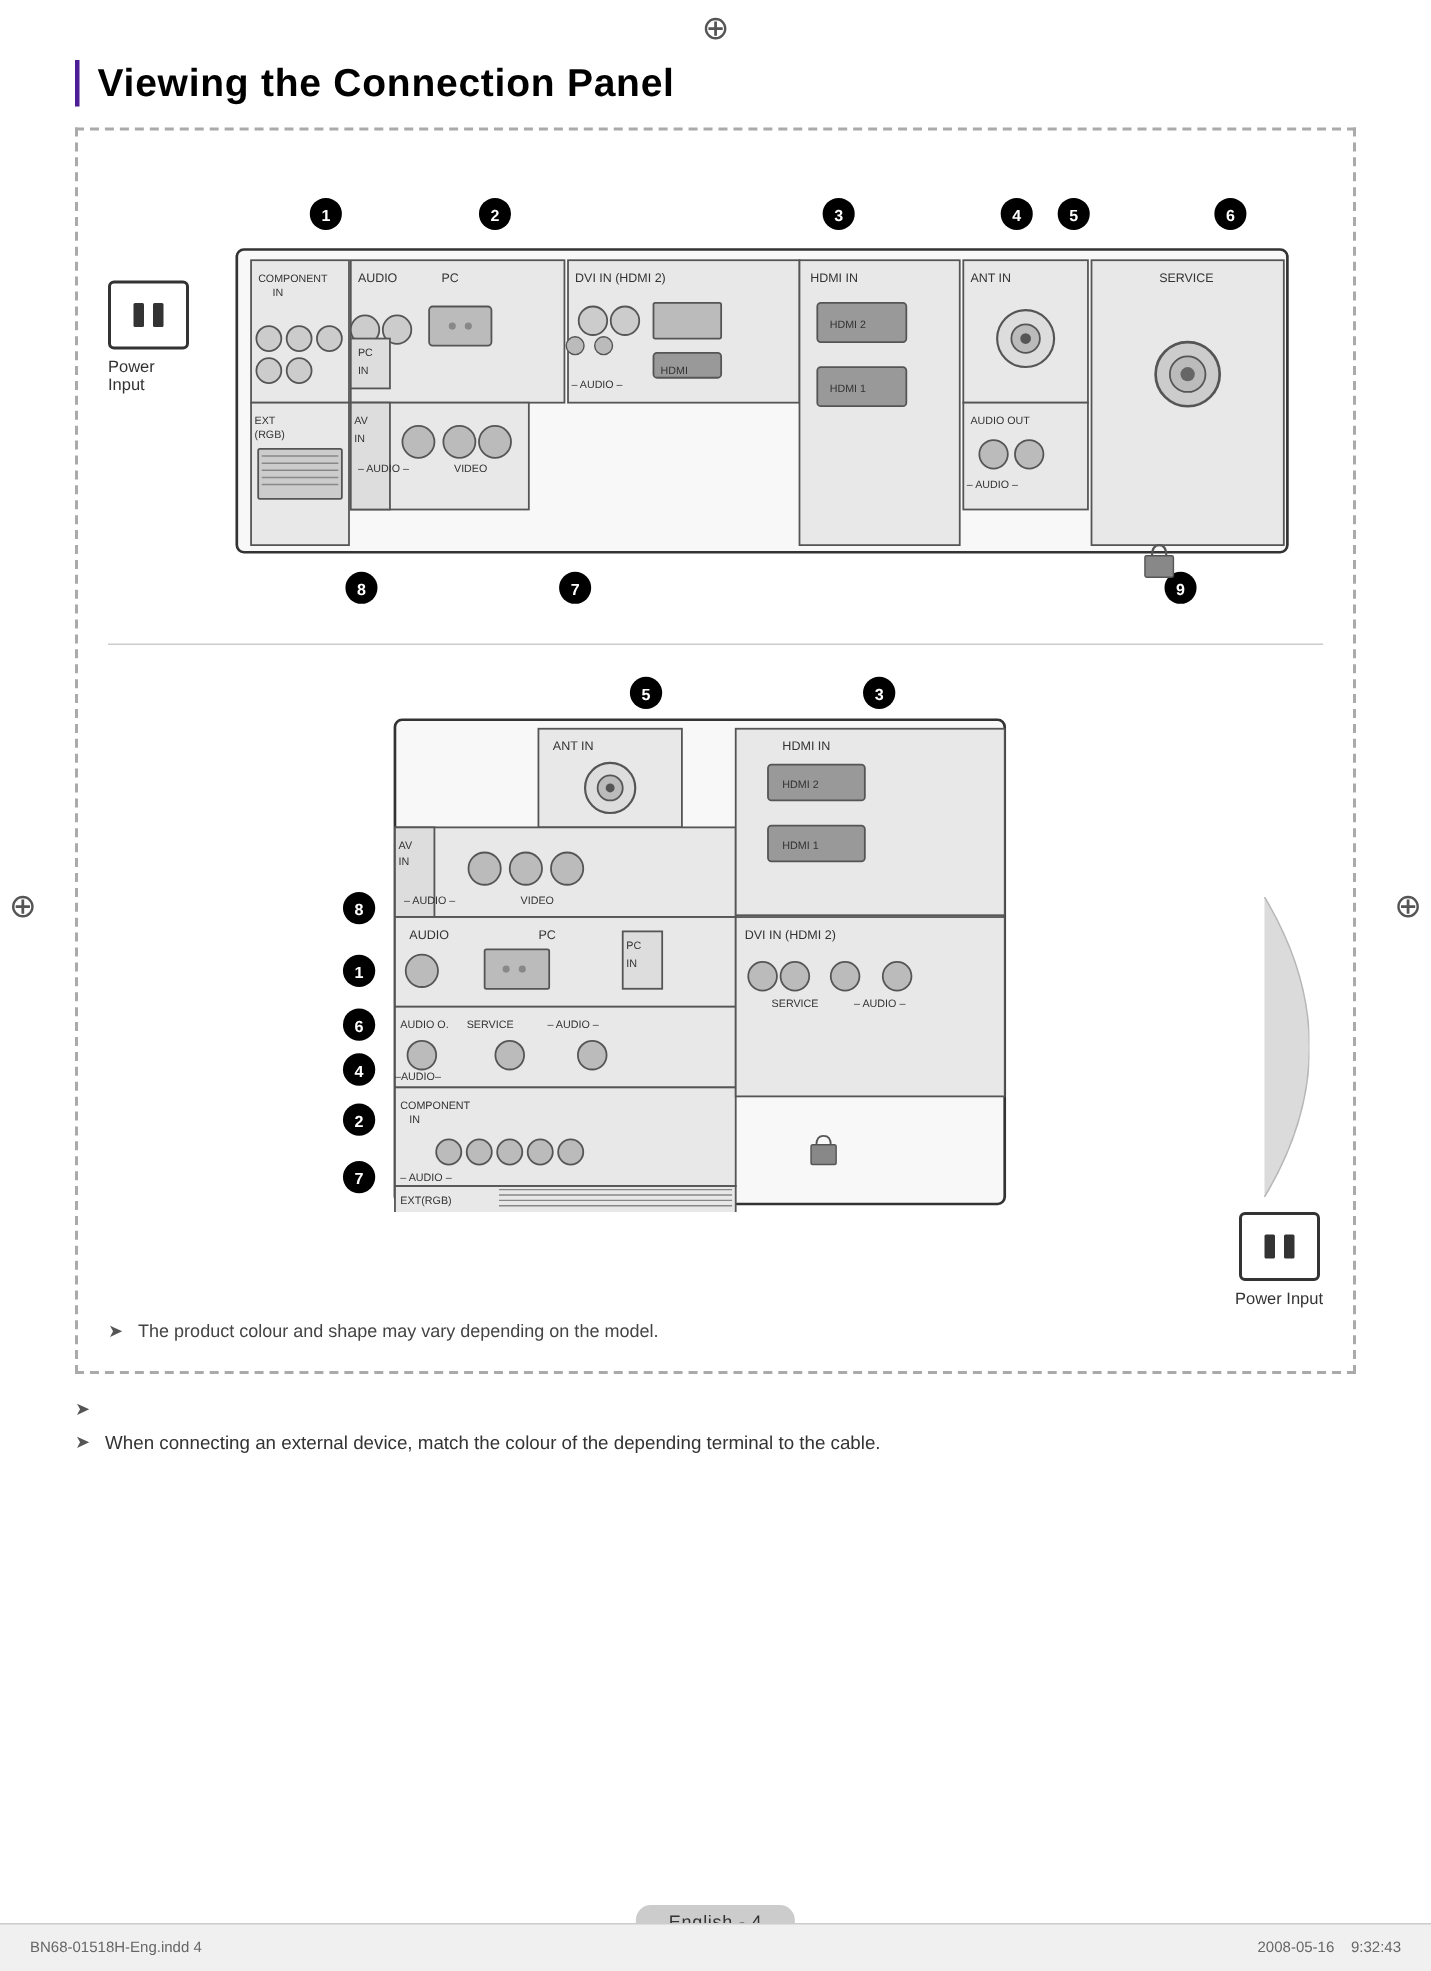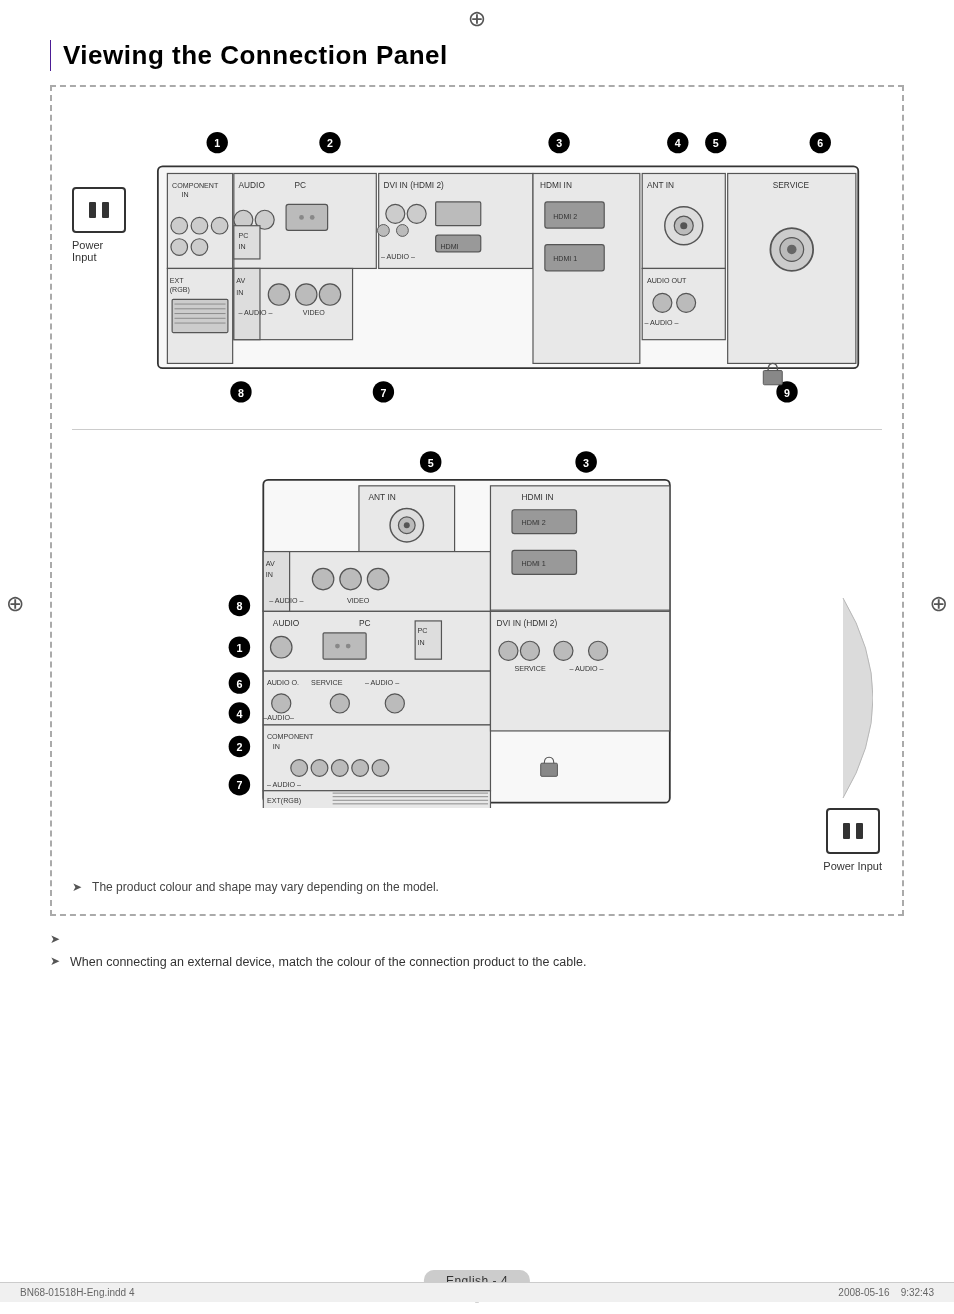--- a/index.html
+++ b/index.html
@@ -20,21 +20,21 @@
       padding: 40px 50px 30px 50px;
       position: relative;
     }
 
     
     .page-title {
       font-size: 26px;
       font-weight: bold;
       color: #000;
       margin-bottom: 14px;
-      border-left: 1px solid #4c1d95;
+      border-left: 3px solid #4c1d95;
       padding-left: 12px;
       letter-spacing: 0.5px;
     }
 
     
     .main-box {
       border: 2px dashed #aaa;
       padding: 20px 20px 16px 20px;
       position: relative;
       margin-bottom: 14px;
@@ -129,24 +129,24 @@
       padding: 4px 22px;
       font-size: 12px;
       font-weight: normal;
       color: #333;
       letter-spacing: 0.5px;
     }
 
     
     .doc-footer {
       position: absolute;
-      bottom: 12px;
+      bottom: 0;
       left: 0;
       right: 0;
-      height: 20px;
+      height: 32px;
       background: #f0f0f0;
       border-top: 1px solid #ccc;
       display: flex;
       align-items: center;
       justify-content: space-between;
       padding: 0 20px;
       font-size: 10px;
       color: #666;
     }
 
@@ -495,21 +495,21 @@
     </div>
 
   </div>
 
   <div class="footer-notes">
     <div class="footer-note-line">
       <span class="arrow-right">➤</span>
     </div>
     <div class="footer-note-line">
       <span class="arrow-right">➤</span>
-      <span>When connecting an external device, match the colour of the connection product to the cable.</span>
+      <span>When connecting an external device, match the colour of the depending terminal to the cable.</span>
     </div>
   </div>
 
   <div class="page-number-pill">English - 4</div>
 
   <div class="doc-footer">
     <span>BN68-01518H-Eng.indd   4</span>
     <span>
       <span>2008-05-16</span>
       &nbsp;&nbsp;

